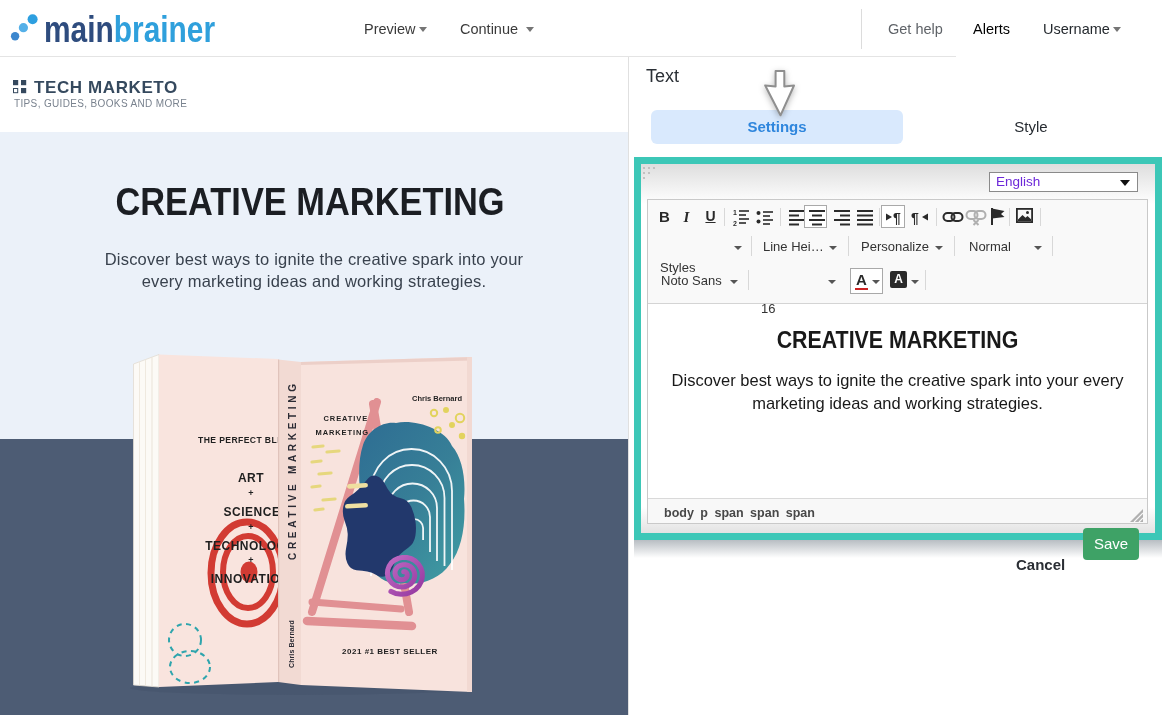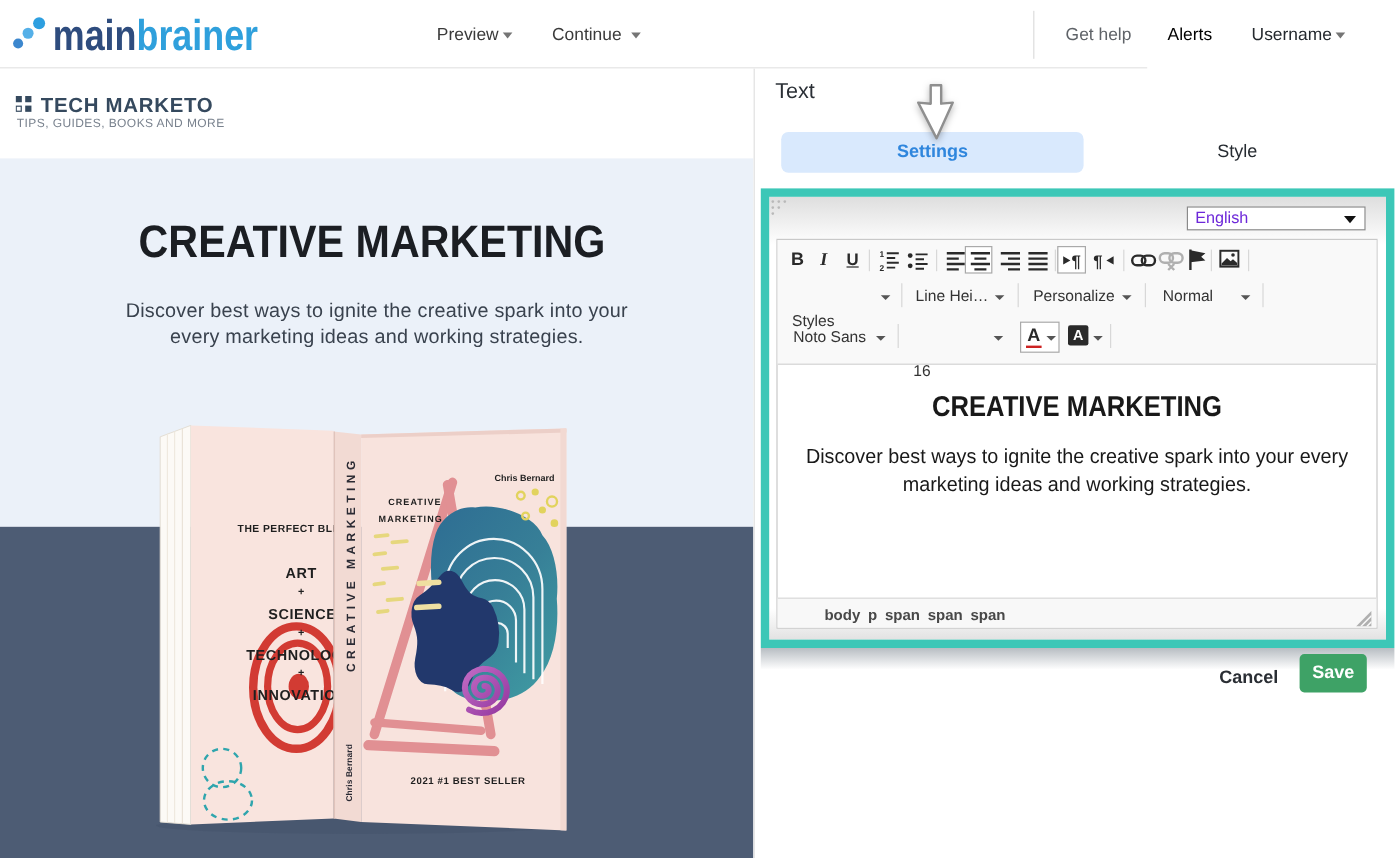--- a/index.html
+++ b/index.html
@@ -301,21 +301,21 @@
   <div class="abs" style="left:224px;top:80px;width:0;height:0;border-left:4px solid transparent;border-right:4px solid transparent;border-top:4.5px solid #555;"></div>
   <div class="abs" style="left:242px;top:71px;width:17px;height:17px;background:#2a2a2a;border-radius:2px;color:#fff;font-size:12px;font-weight:bold;text-align:center;line-height:17px;">A</div>
   <div class="abs" style="left:263px;top:80px;width:0;height:0;border-left:4px solid transparent;border-right:4px solid transparent;border-top:4.5px solid #555;"></div>
   <div class="abs" style="left:277px;top:70px;width:1px;height:20px;background:#d8d8d8;"></div>
 </div>
 
 <div class="abs" style="left:649px;top:326px;width:497px;text-align:center;font-size:24px;font-weight:bold;color:#191919;transform:scaleX(0.89);z-index:6;">CREATIVE MARKETING</div>
 <div class="abs" style="left:649px;top:370px;width:497px;text-align:center;font-size:17px;color:#191919;line-height:22.5px;z-index:6;transform:scaleX(0.97);">Discover best ways to ignite the creative spark into your every<br>marketing ideas and working strategies.</div>
 
 <div class="abs" style="left:648px;top:498px;width:499px;height:25px;background:#f8f8f8;border-top:1px solid #d9d9d9;z-index:6;">
-  <div class="abs" style="left:16px;top:7px;font-size:12.5px;font-weight:bold;color:#484848;word-spacing:3px;margin-left:23px;">body p span span span</div>
+  <div class="abs" style="left:16px;top:7px;font-size:12.5px;font-weight:bold;color:#484848;word-spacing:3px;">body p span span span</div>
   <svg class="abs" style="right:4px;bottom:1px;" width="13" height="13" viewBox="0 0 13 13">
     <path d="M 13 0 L 13 13 L 0 13 Z" fill="#b0b0b0"></path>
     <path d="M 13 4 L 4 13 M 13 9 L 9 13" stroke="#f8f8f8" stroke-width="1.2"></path>
   </svg>
 </div>
 
 <div class="abs" style="left:1016px;top:556px;font-size:15px;font-weight:bold;color:#2a2e34;z-index:5;">Cancel</div>
-<div class="abs" style="left:1083px;top:545px;width:56px;height:32px;background:#3ea266;border-radius:4px;text-align:center;line-height:32px;font-size:15px;font-weight:bold;color:#fff;z-index:5;">Save</div>
+<div class="abs" style="left:1083px;top:528px;width:56px;height:32px;background:#3ea266;border-radius:4px;text-align:center;line-height:32px;font-size:15px;font-weight:normal;color:#fff;z-index:5;">Save</div>
 
 </body></html>

